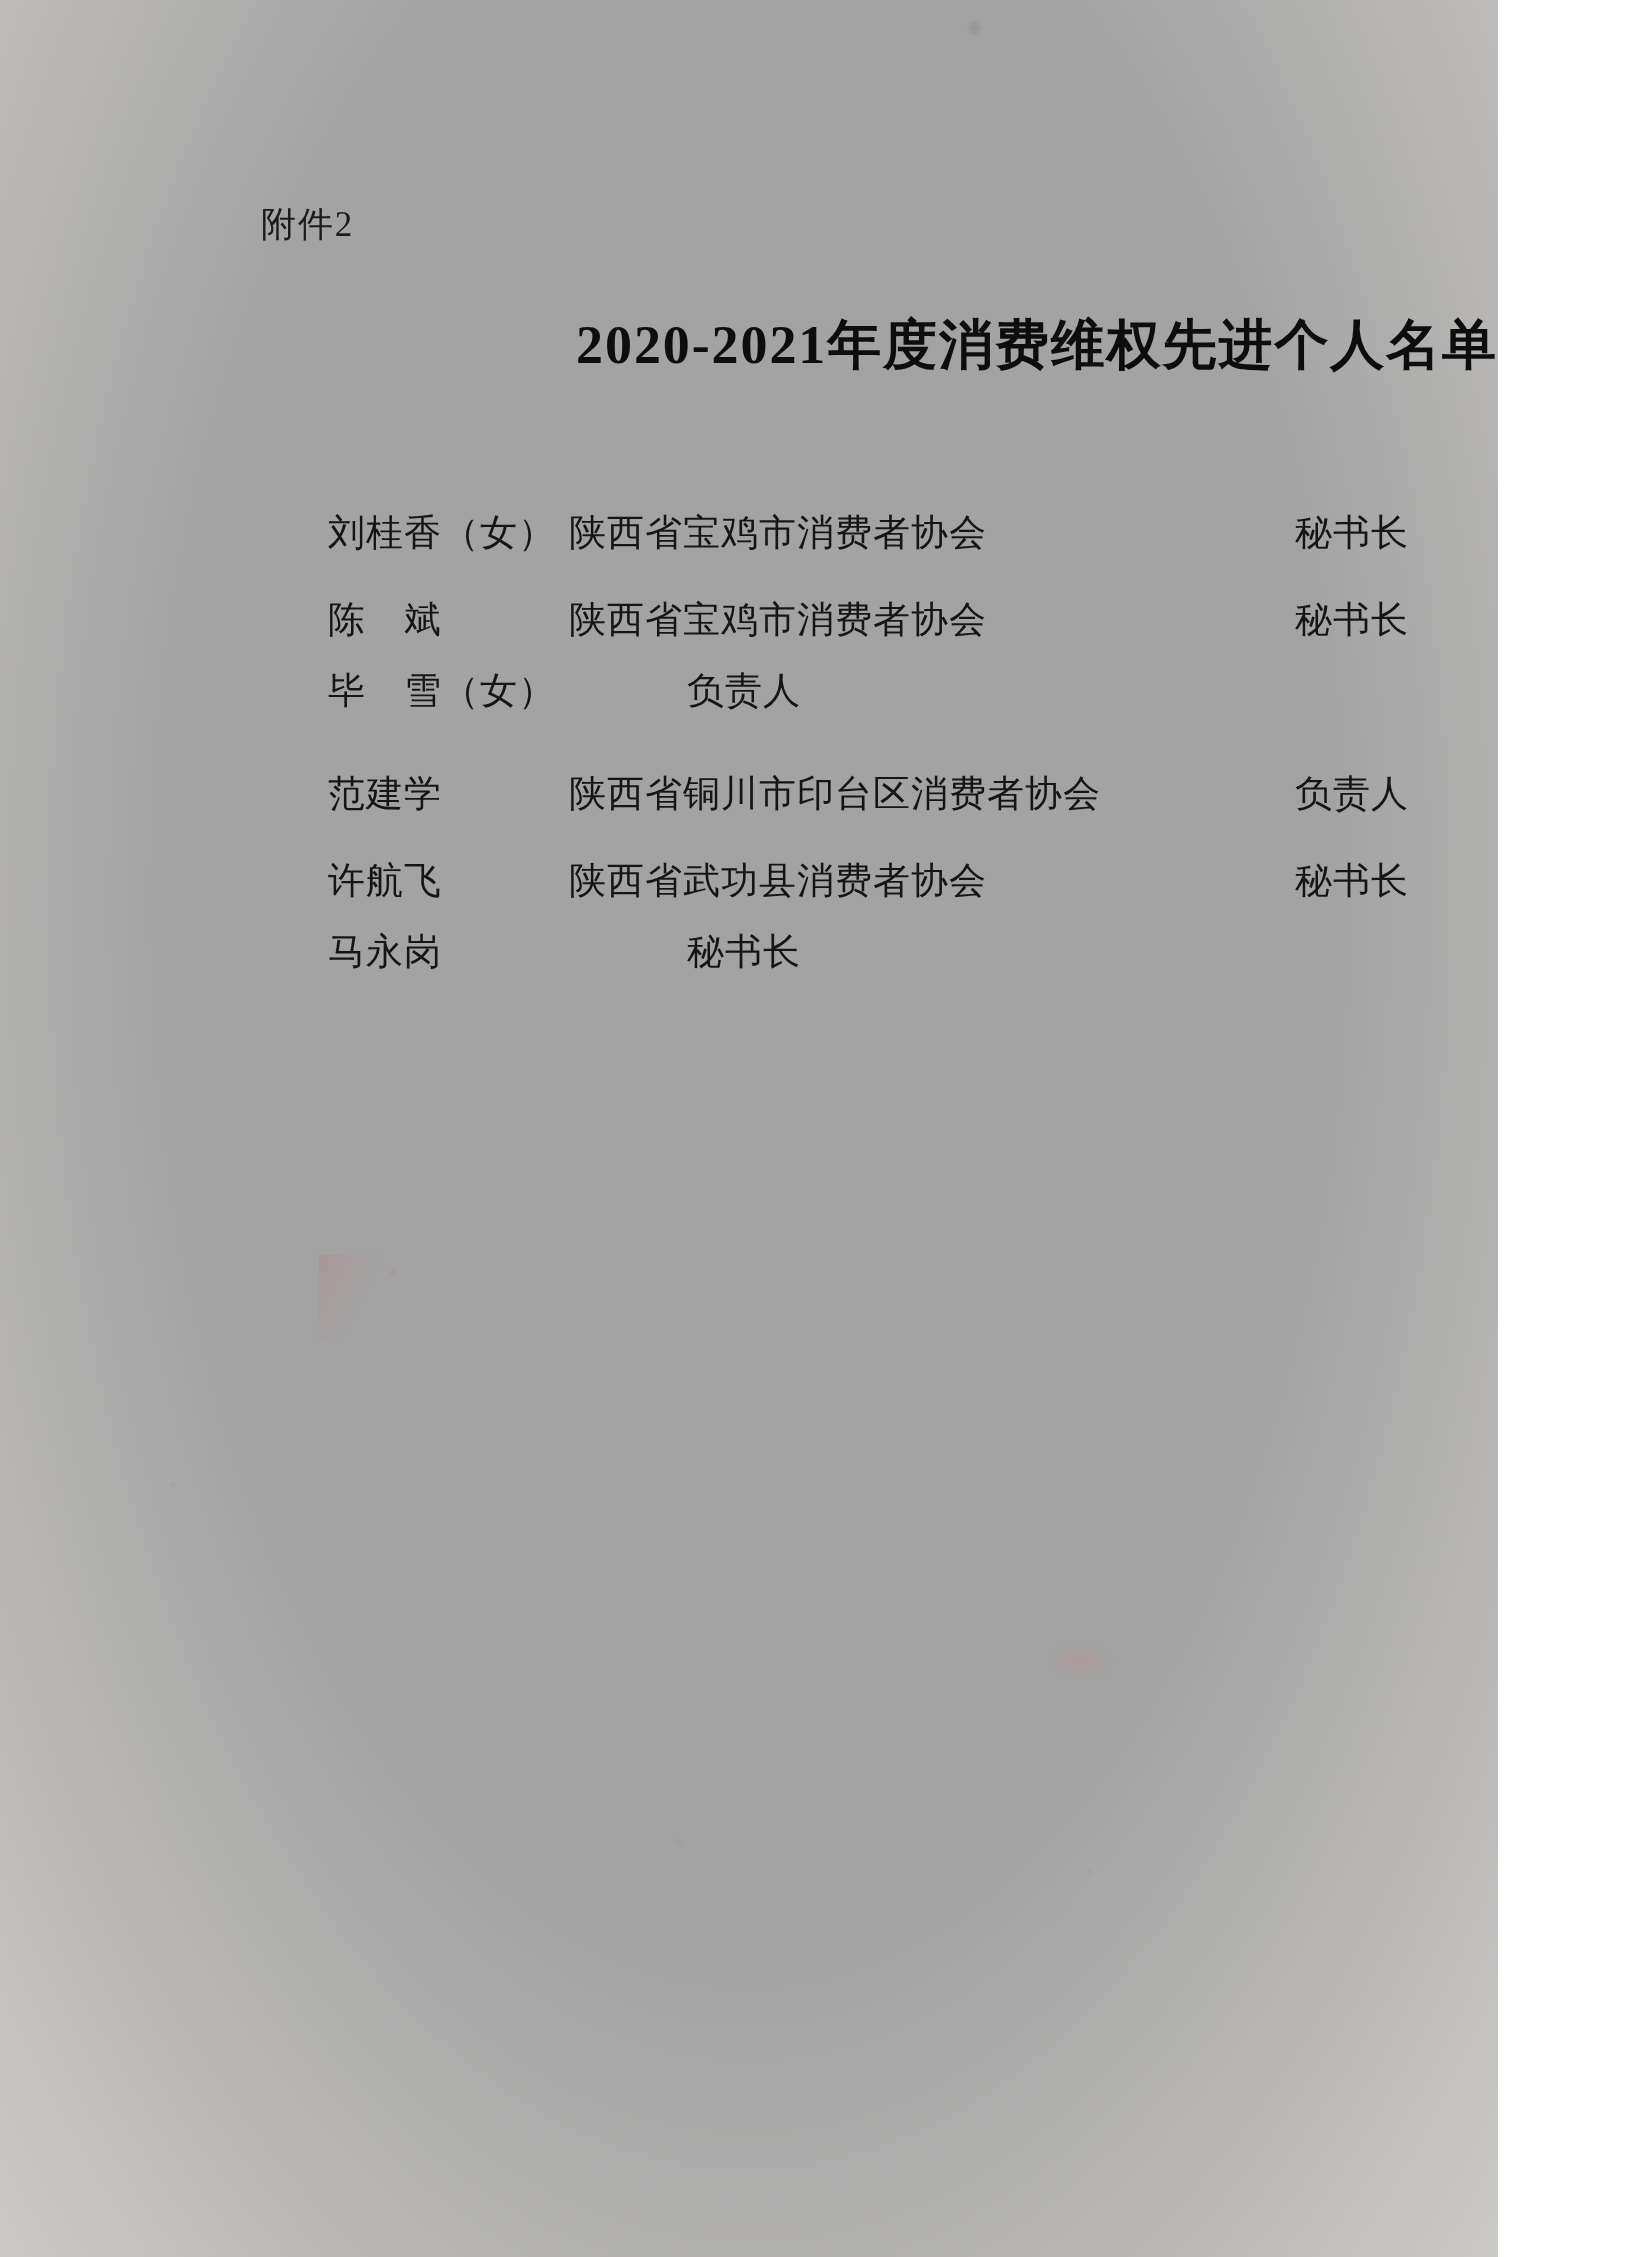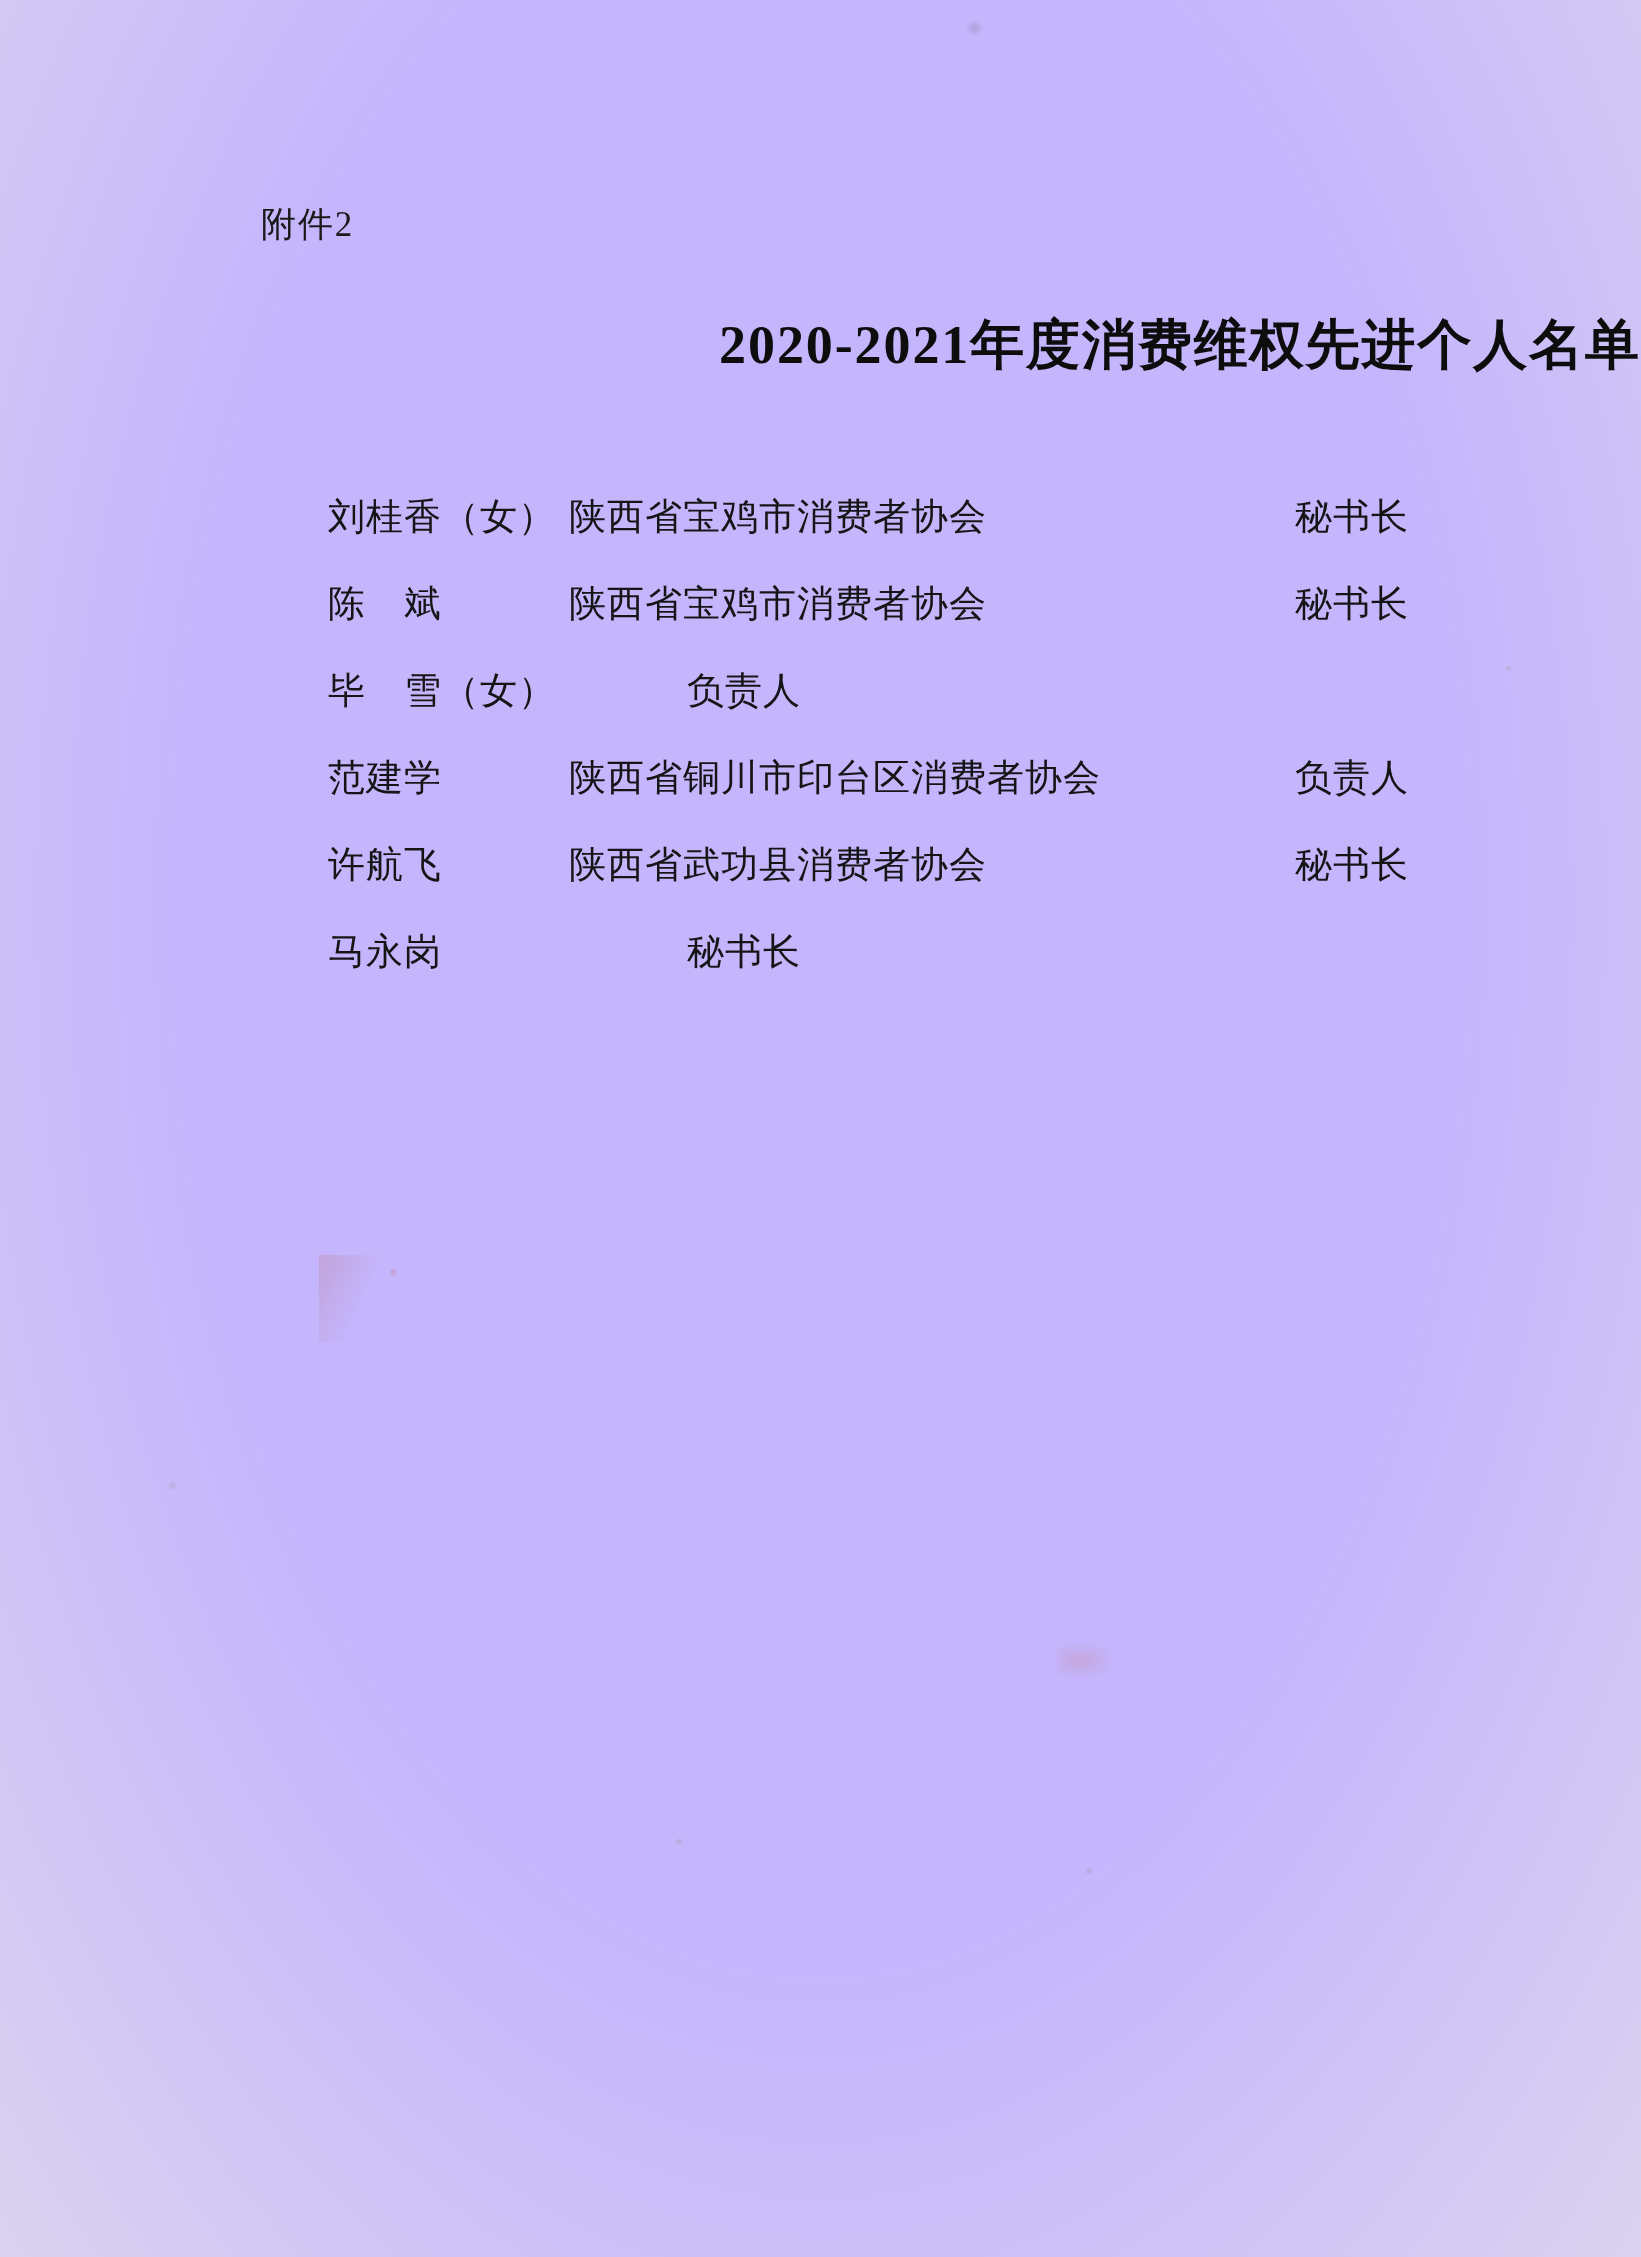--- a/index.html
+++ b/index.html
@@ -6,23 +6,23 @@
     margin: 0;
     padding: 0;
     background: #ffffff;
   }
   body {
     font-family: "Liberation Serif", "DejaVu Serif", serif;
     color: #111;
   }
   .page {
     position: relative;
-    width: 1641px;
+    width: 1498px;
     height: 2257px;
-    background: #c4b5fd;
+    background: #a3a3a3;
     overflow: hidden;
   }
   
   .scan-tint {
     position: absolute;
     inset: 0;
     background:
       radial-gradient(ellipse at 50% 40%, rgba(255,255,255,0) 55%, rgba(238,234,228,0.55) 100%);
     pointer-events: none;
   }
@@ -62,20 +62,21 @@
     letter-spacing: 1px;
   }
   .col-name {
     width: 241px;
     flex: 0 0 241px;
     white-space: pre;
   }
   .col-org {
     flex: 1 1 auto;
     white-space: pre;
+    margin-top: 16px;
   }
   .col-title {
     width: 232px;
     flex: 0 0 232px;
     text-align: right;
     white-space: pre;
   }
   
   .smudge {
     position: absolute;

